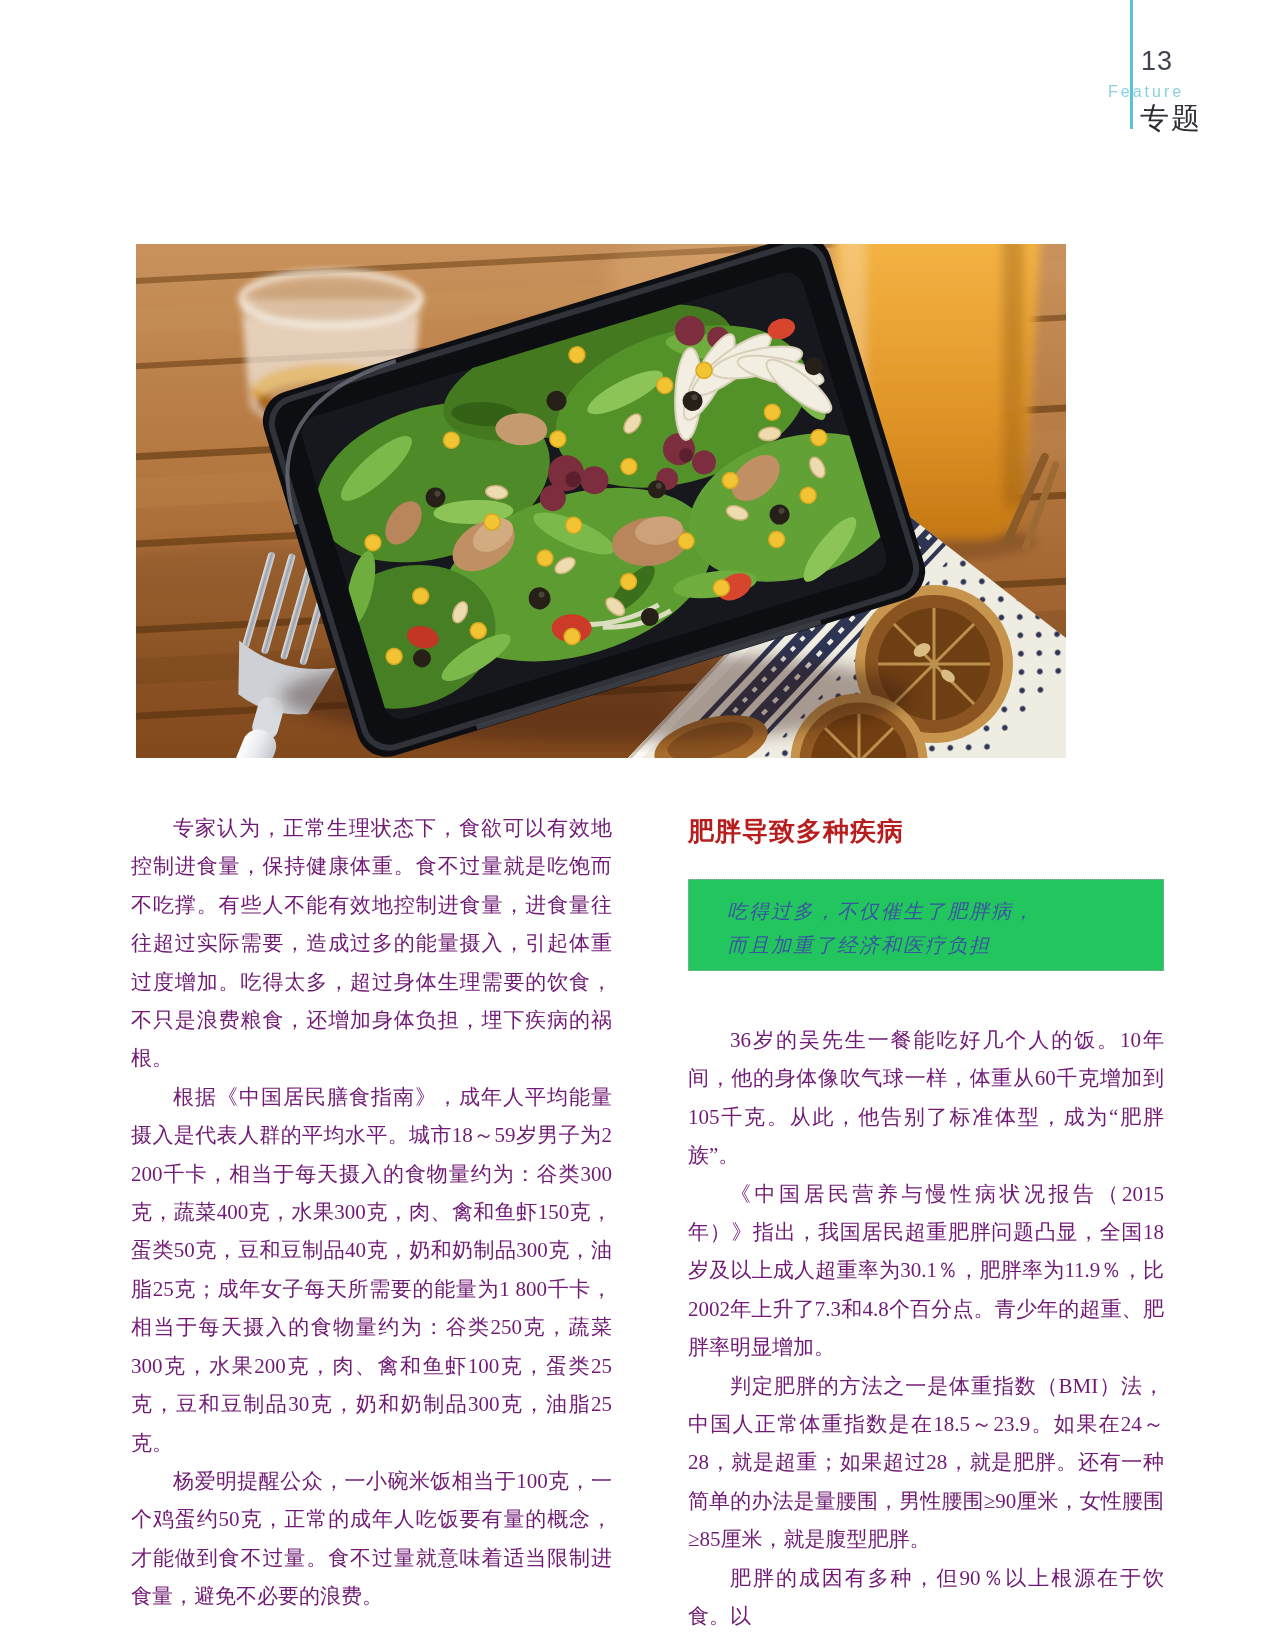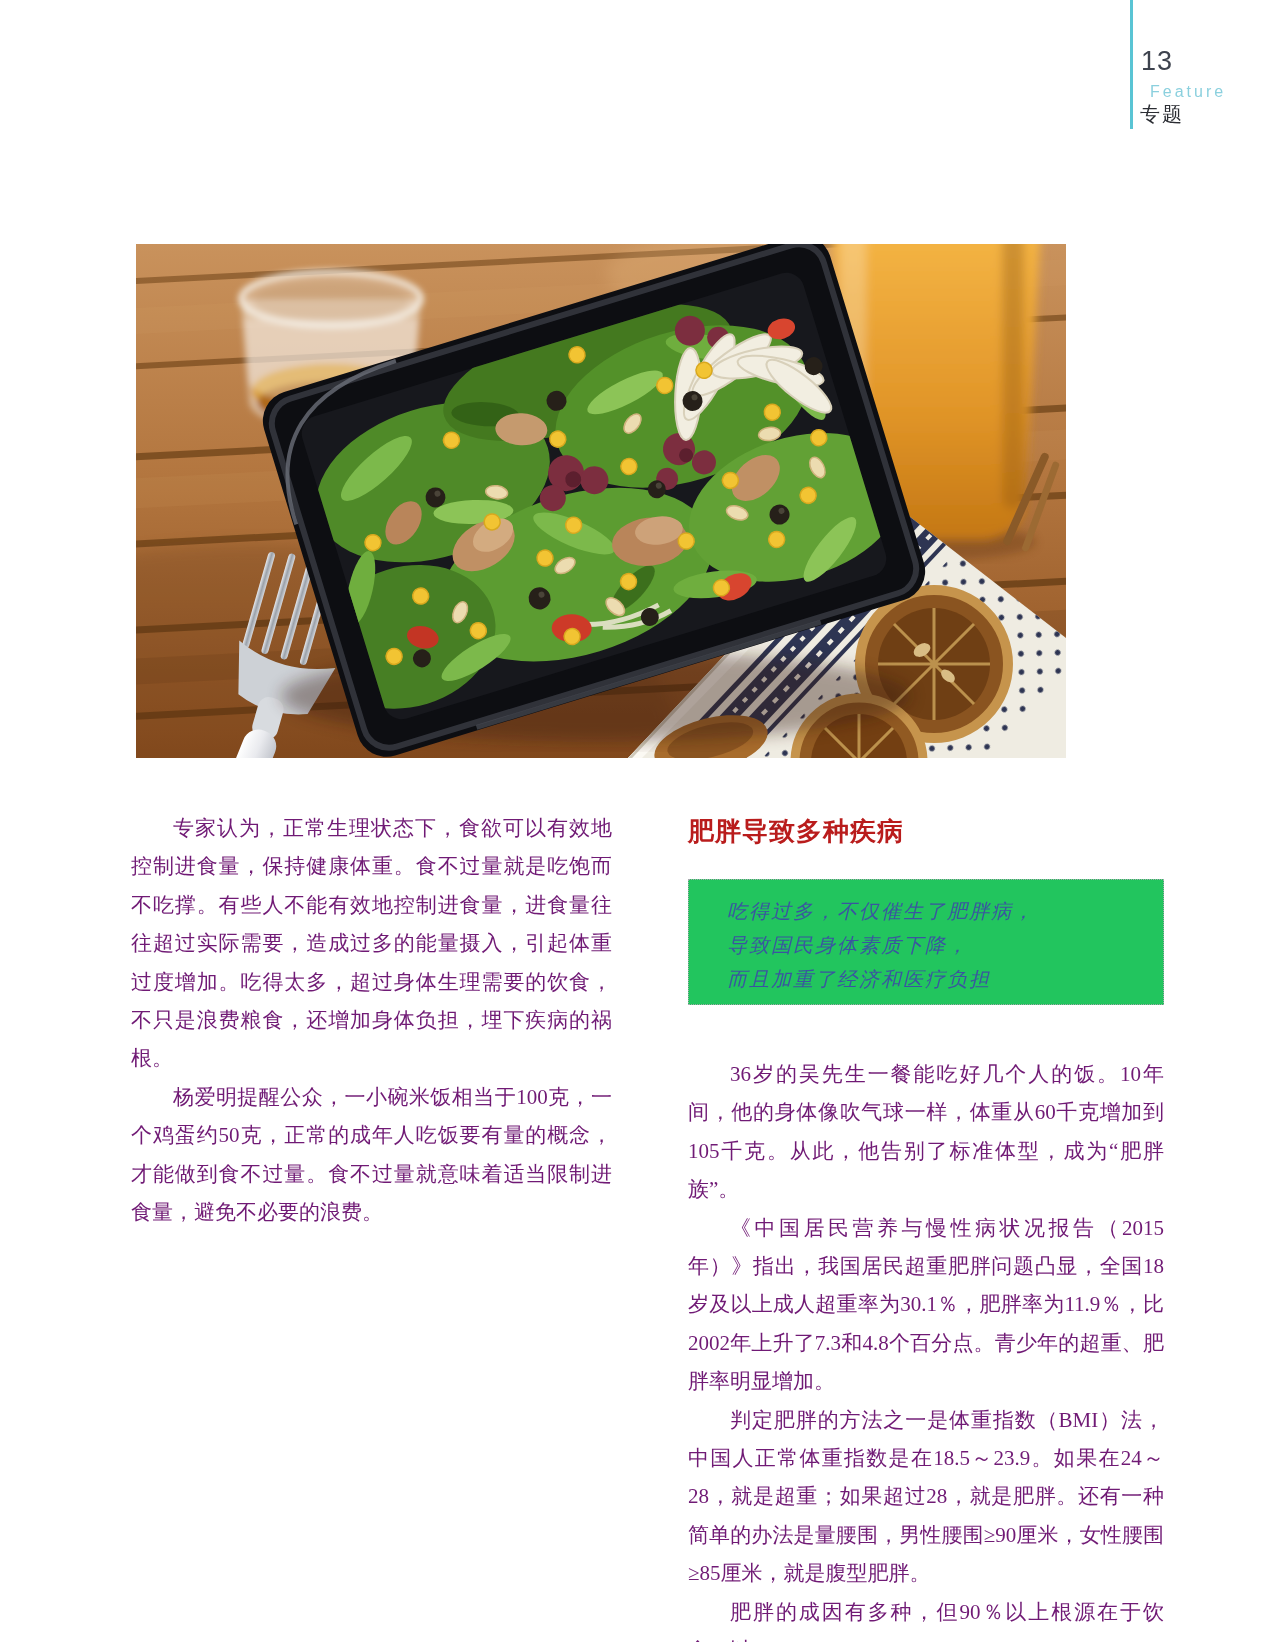--- a/index.html
+++ b/index.html
@@ -8,28 +8,28 @@
     overflow:hidden;font-family:"Liberation Serif","DejaVu Serif",serif;border-radius:27px;
   }
   
   .corner-rule{position:absolute;left:1130px;top:0;width:3px;height:129px;background:#59c4d4;}
   .page-number{
     position:absolute;left:1141px;top:48px;
     font-family:"Liberation Sans","DejaVu Sans",sans-serif;
     font-size:27px;line-height:1;color:#3e434e;letter-spacing:1px;
   }
   .feature-label{
-    position:absolute;left:1150px;top:84px;
+    position:absolute;left:1108px;top:84px;
     font-family:"Liberation Sans","DejaVu Sans",sans-serif;
     font-size:16px;line-height:1;color:#8bd0de;letter-spacing:3px;
   }
   .zhuanti-label{
     position:absolute;left:1140px;top:104px;
     font-family:"Liberation Sans","DejaVu Sans",sans-serif;
-    font-size:20px;line-height:1;color:#2b2d33;letter-spacing:2px;
+    font-size:29px;line-height:1;color:#2b2d33;letter-spacing:2px;
   }
   
   .photo{position:absolute;left:136px;top:244px;width:930px;height:514px;margin:0;}
   .photo svg{display:block;}
   
   .col{position:absolute;top:809px;}
   .col-left{left:131px;width:481px;}
   .col-right{left:688px;width:476px;}
   p.body{
     margin:0;font-size:21px;line-height:38.4px;color:#701a75;
@@ -307,28 +307,28 @@
             <ellipse cx="-48" cy="58" rx="11" ry="6.5" transform="rotate(-15 -48 58)"></ellipse>
             <ellipse cx="132" cy="58" rx="11" ry="6.5" transform="rotate(35 132 58)"></ellipse>
           </g>
         </g>
       </g>
     </svg>
   </figure>
 
   <section class="col col-left">
     <p class="body">专家认为，正常生理状态下，食欲可以有效地控制进食量，保持健康体重。食不过量就是吃饱而不吃撑。有些人不能有效地控制进食量，进食量往往超过实际需要，造成过多的能量摄入，引起体重过度增加。吃得太多，超过身体生理需要的饮食，不只是浪费粮食，还增加身体负担，埋下疾病的祸根。</p>
+    <p class="body">根据《中国居民膳食指南》，成年人平均能量摄入是代表人群的平均水平。城市18～59岁男子为2 200千卡，相当于每天摄入的食物量约为：谷类300克，蔬菜400克，水果300克，肉、禽和鱼虾150克，蛋类50克，豆和豆制品40克，奶和奶制品300克，油脂25克；成年女子每天所需要的能量为1 800千卡，相当于每天摄入的食物量约为：谷类250克，蔬菜300克，水果200克，肉、禽和鱼虾100克，蛋类25克，豆和豆制品30克，奶和奶制品300克，油脂25克。</p>
     <p class="body">杨爱明提醒公众，一小碗米饭相当于100克，一个鸡蛋约50克，正常的成年人吃饭要有量的概念，才能做到食不过量。食不过量就意味着适当限制进食量，避免不必要的浪费。</p>
   </section>
 
   <section class="col col-right">
     <h2 class="heading">肥胖导致多种疾病</h2>
     <blockquote class="quote-box">
       <p class="quote-line">吃得过多，不仅催生了肥胖病，</p>
-      <p class="quote-line">导致国民身体素质下降，</p>
       <p class="quote-line">而且加重了经济和医疗负担</p>
     </blockquote>
     <p class="body first">36岁的吴先生一餐能吃好几个人的饭。10年间，他的身体像吹气球一样，体重从60千克增加到105千克。从此，他告别了标准体型，成为“肥胖族”。</p>
     <p class="body">《中国居民营养与慢性病状况报告（2015年）》指出，我国居民超重肥胖问题凸显，全国18岁及以上成人超重率为30.1％，肥胖率为11.9％，比2002年上升了7.3和4.8个百分点。青少年的超重、肥胖率明显增加。</p>
     <p class="body">判定肥胖的方法之一是体重指数（BMI）法，中国人正常体重指数是在18.5～23.9。如果在24～28，就是超重；如果超过28，就是肥胖。还有一种简单的办法是量腰围，男性腰围≥90厘米，女性腰围≥85厘米，就是腹型肥胖。</p>
     <p class="body">肥胖的成因有多种，但90％以上根源在于饮食。以</p>
   </section>
 
 </div>
 

